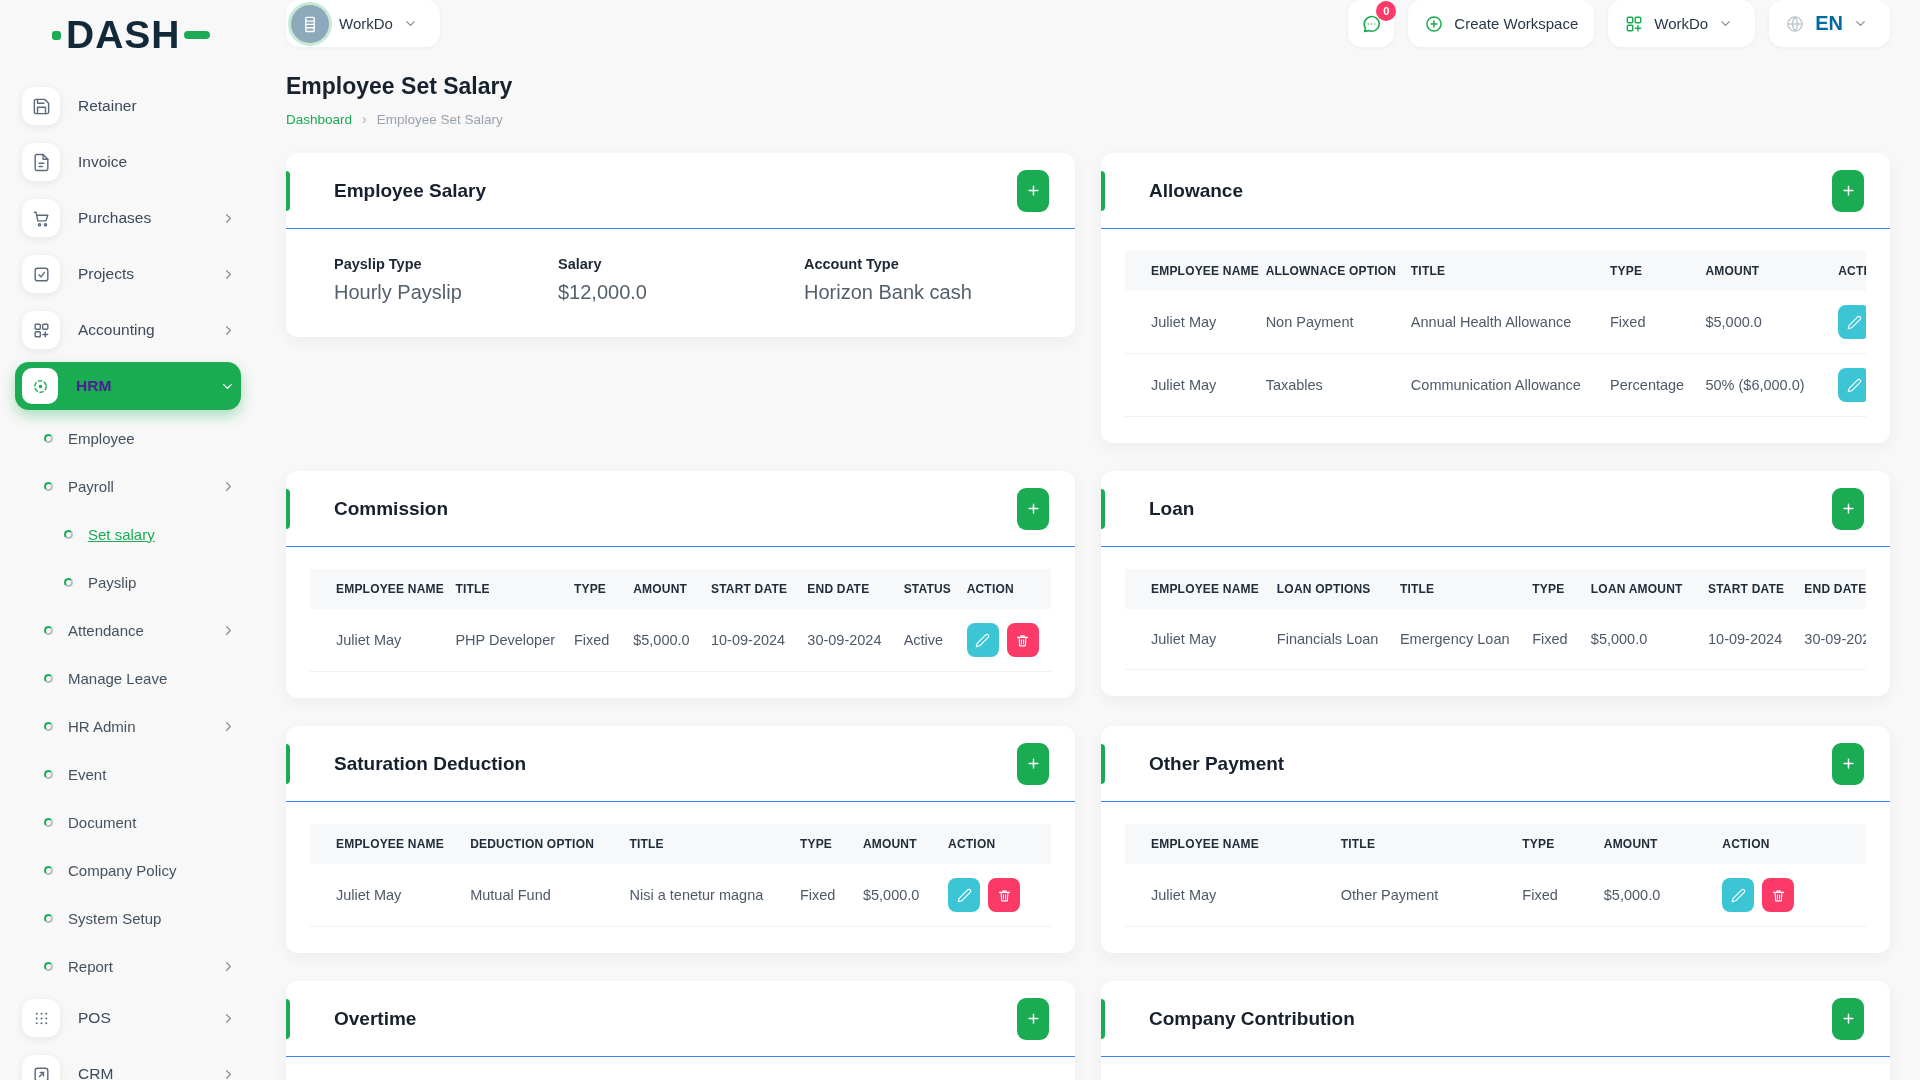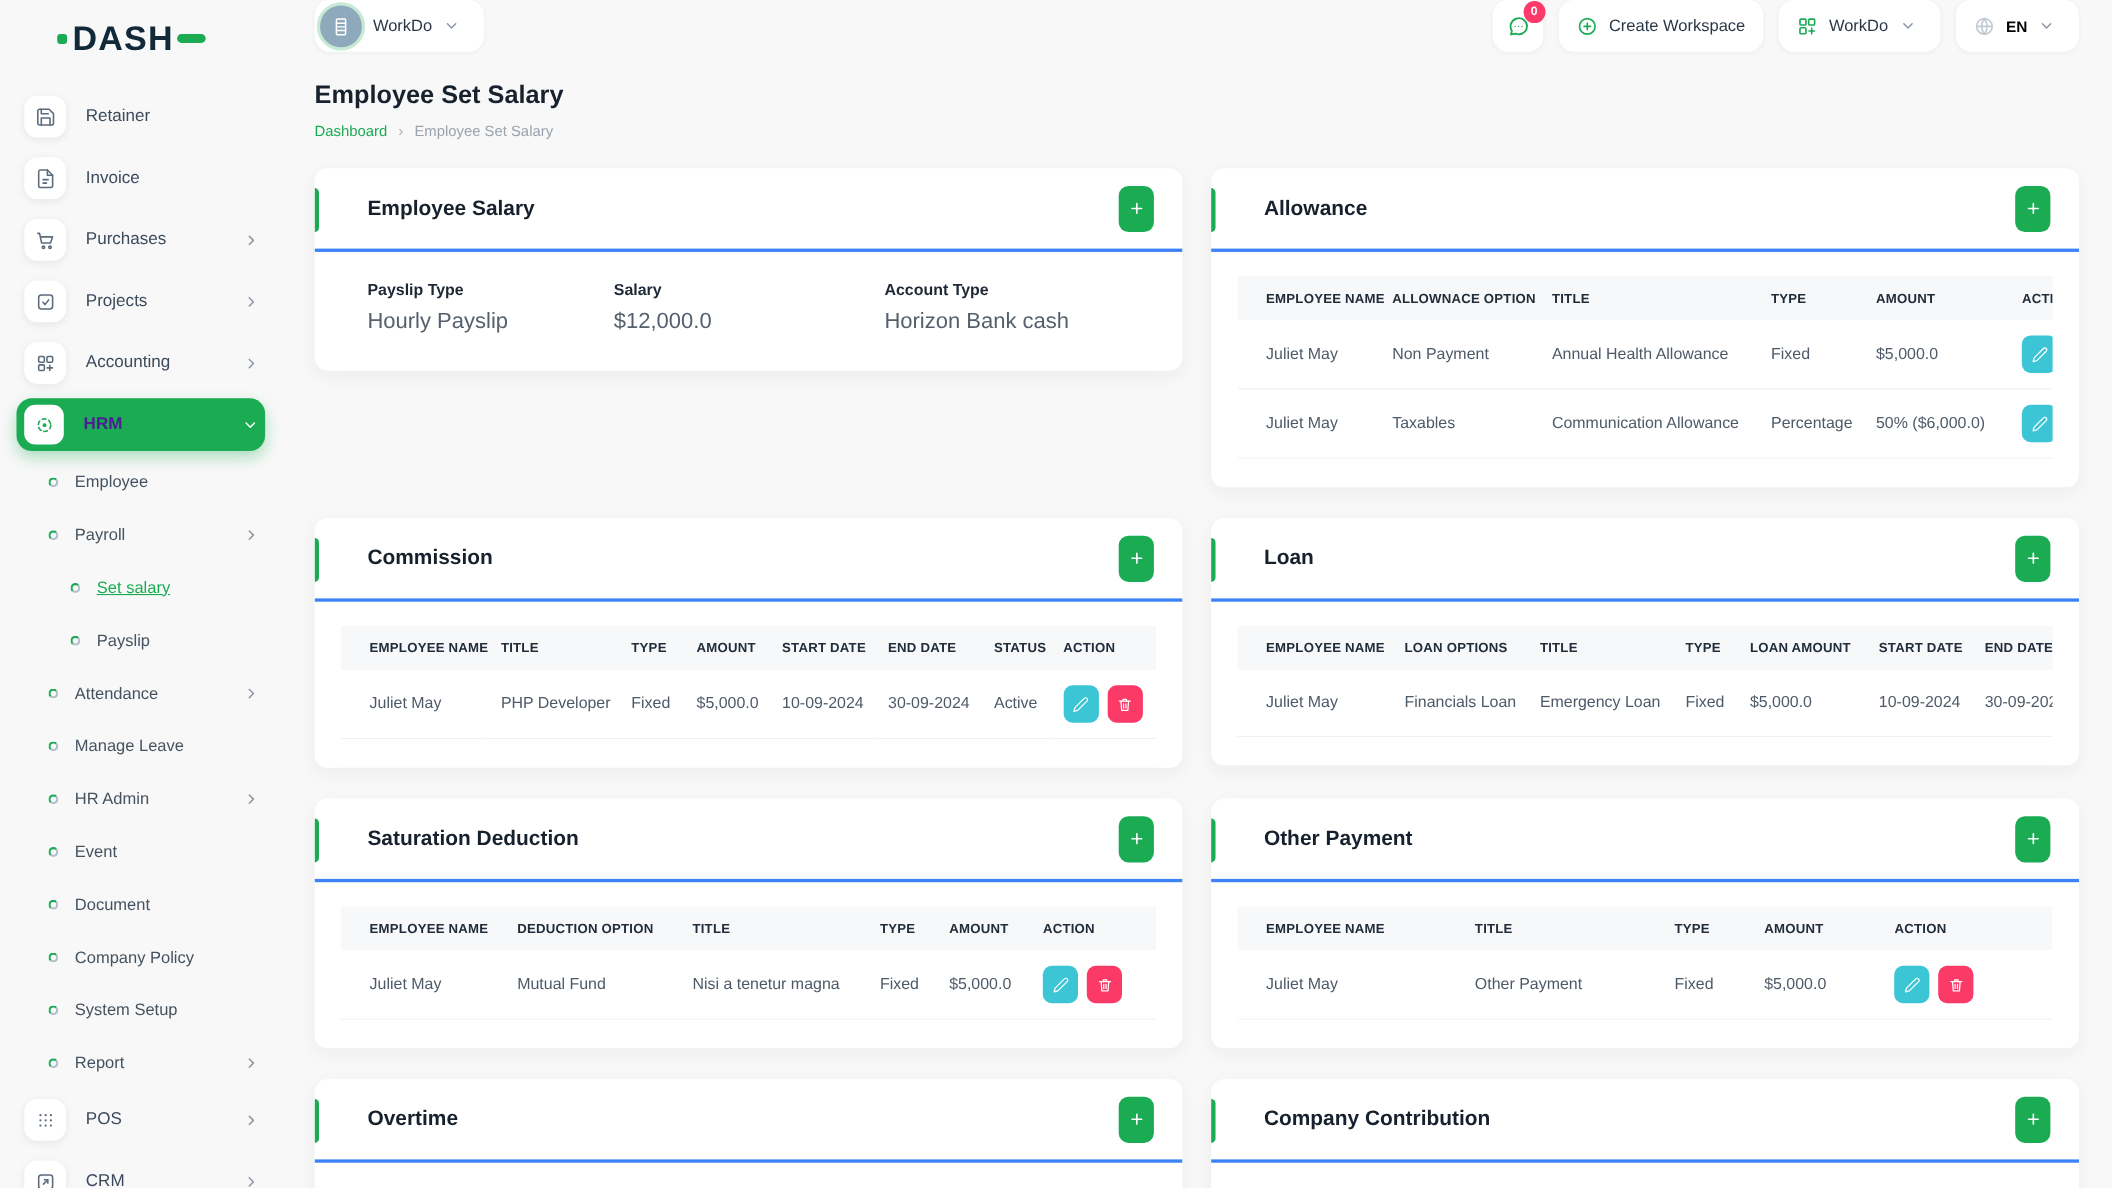--- a/index.html
+++ b/index.html
@@ -9,21 +9,21 @@
     font-family: "Liberation Sans", sans-serif;
     color: #3c4a5c;
   }
   .layout { display: flex; width: 1920px; height: 1080px; }
 
   
   .sidebar { width: 256px; flex-shrink: 0; }
   .logo-row { height: 70px; display: flex; align-items: center; padding-left: 52px; }
   .logo { display: flex; align-items: center; position: relative; }
   .logo-dot { width: 9px; height: 9px; border-radius: 3px; background: #1aab53; margin-right: 5px; }
-  .logo-text { font-size: 31px; font-weight: 800; letter-spacing: 1px; color: #12293a; }
+  .logo-text { font-size: 39px; font-weight: 800; letter-spacing: 1px; color: #12293a; }
   .logo-bar { width: 26px; height: 8px; border-radius: 4px; background: #1aab53; margin-left: 3px; }
 
   .nav { padding: 8px 0 0 22px; }
   .nav-item { height: 56px; width: 220px; display: flex; align-items: center; cursor: pointer; }
   .icon-box {
     width: 38px; height: 38px; border-radius: 12px; background: #ffffff;
     box-shadow: 0 2px 8px rgba(20,30,50,0.08);
     display: flex; align-items: center; justify-content: center;
     color: #5c6b7c; flex-shrink: 0;
   }
@@ -72,41 +72,41 @@
   .chat-btn svg { width: 22px; height: 22px; }
   .badge {
     position: absolute; top: 1px; right: -2px; min-width: 20px; height: 20px; border-radius: 10px;
     background: #fd3a69; color: #ffffff; font-size: 11px; font-weight: 700;
     display: flex; align-items: center; justify-content: center; padding: 0 5px;
   }
   .green-ic { color: #1aab53; display: flex; }
   .green-ic svg { width: 20px; height: 20px; }
   .gray-ic { color: #c3cad2; display: flex; }
   .gray-ic svg { width: 20px; height: 20px; }
-  .lang-code { color: #000000; font-weight: 700; font-size: 14px; }
+  .lang-code { color: #0369a1; font-weight: 700; font-size: 20px; }
 
   
   .content { padding: 0 30px 40px; flex: 1; min-width: 0; }
   h1.page-title { font-size: 23px; font-weight: 700; color: #18222e; margin-top: 26px; }
   .breadcrumb { display: flex; align-items: center; gap: 10px; margin-top: 11px; font-size: 13.5px; }
   .crumb-home { color: #1aab53; cursor: pointer; }
   .crumb-sep { color: #a7b0ba; font-size: 14px; }
   .crumb-current { color: #9aa3ad; }
 
   .grid {
     margin-top: 26px; display: grid; grid-template-columns: 1fr 1fr;
     gap: 28px 26px; align-items: start;
   }
   .card {
     background: #ffffff; border-radius: 12px; position: relative; overflow: hidden;
     box-shadow: 0 5px 16px rgba(25,39,60,0.05);
   }
   .card-head {
     padding: 0 26px 0 48px; height: 76px; display: flex; align-items: center;
-    justify-content: space-between; border-bottom: 3px solid #3b82f6; position: relative; text-align: right;
+    justify-content: space-between; border-bottom: 1px solid #3b82f6; position: relative; text-align: right;
   }
   .card-head::before {
     content: ""; position: absolute; left: 0; top: 18px; width: 4px; height: 40px;
     background: #1aab53; border-radius: 0 4px 4px 0;
   }
   .card-title { font-size: 19px; font-weight: 700; color: #17212e; }
   .add-btn {
     width: 32px; height: 42px; border-radius: 9px; border: none; background: #1aab53;
     color: #ffffff; display: flex; align-items: center; justify-content: center; cursor: pointer;
     flex-shrink: 0;

